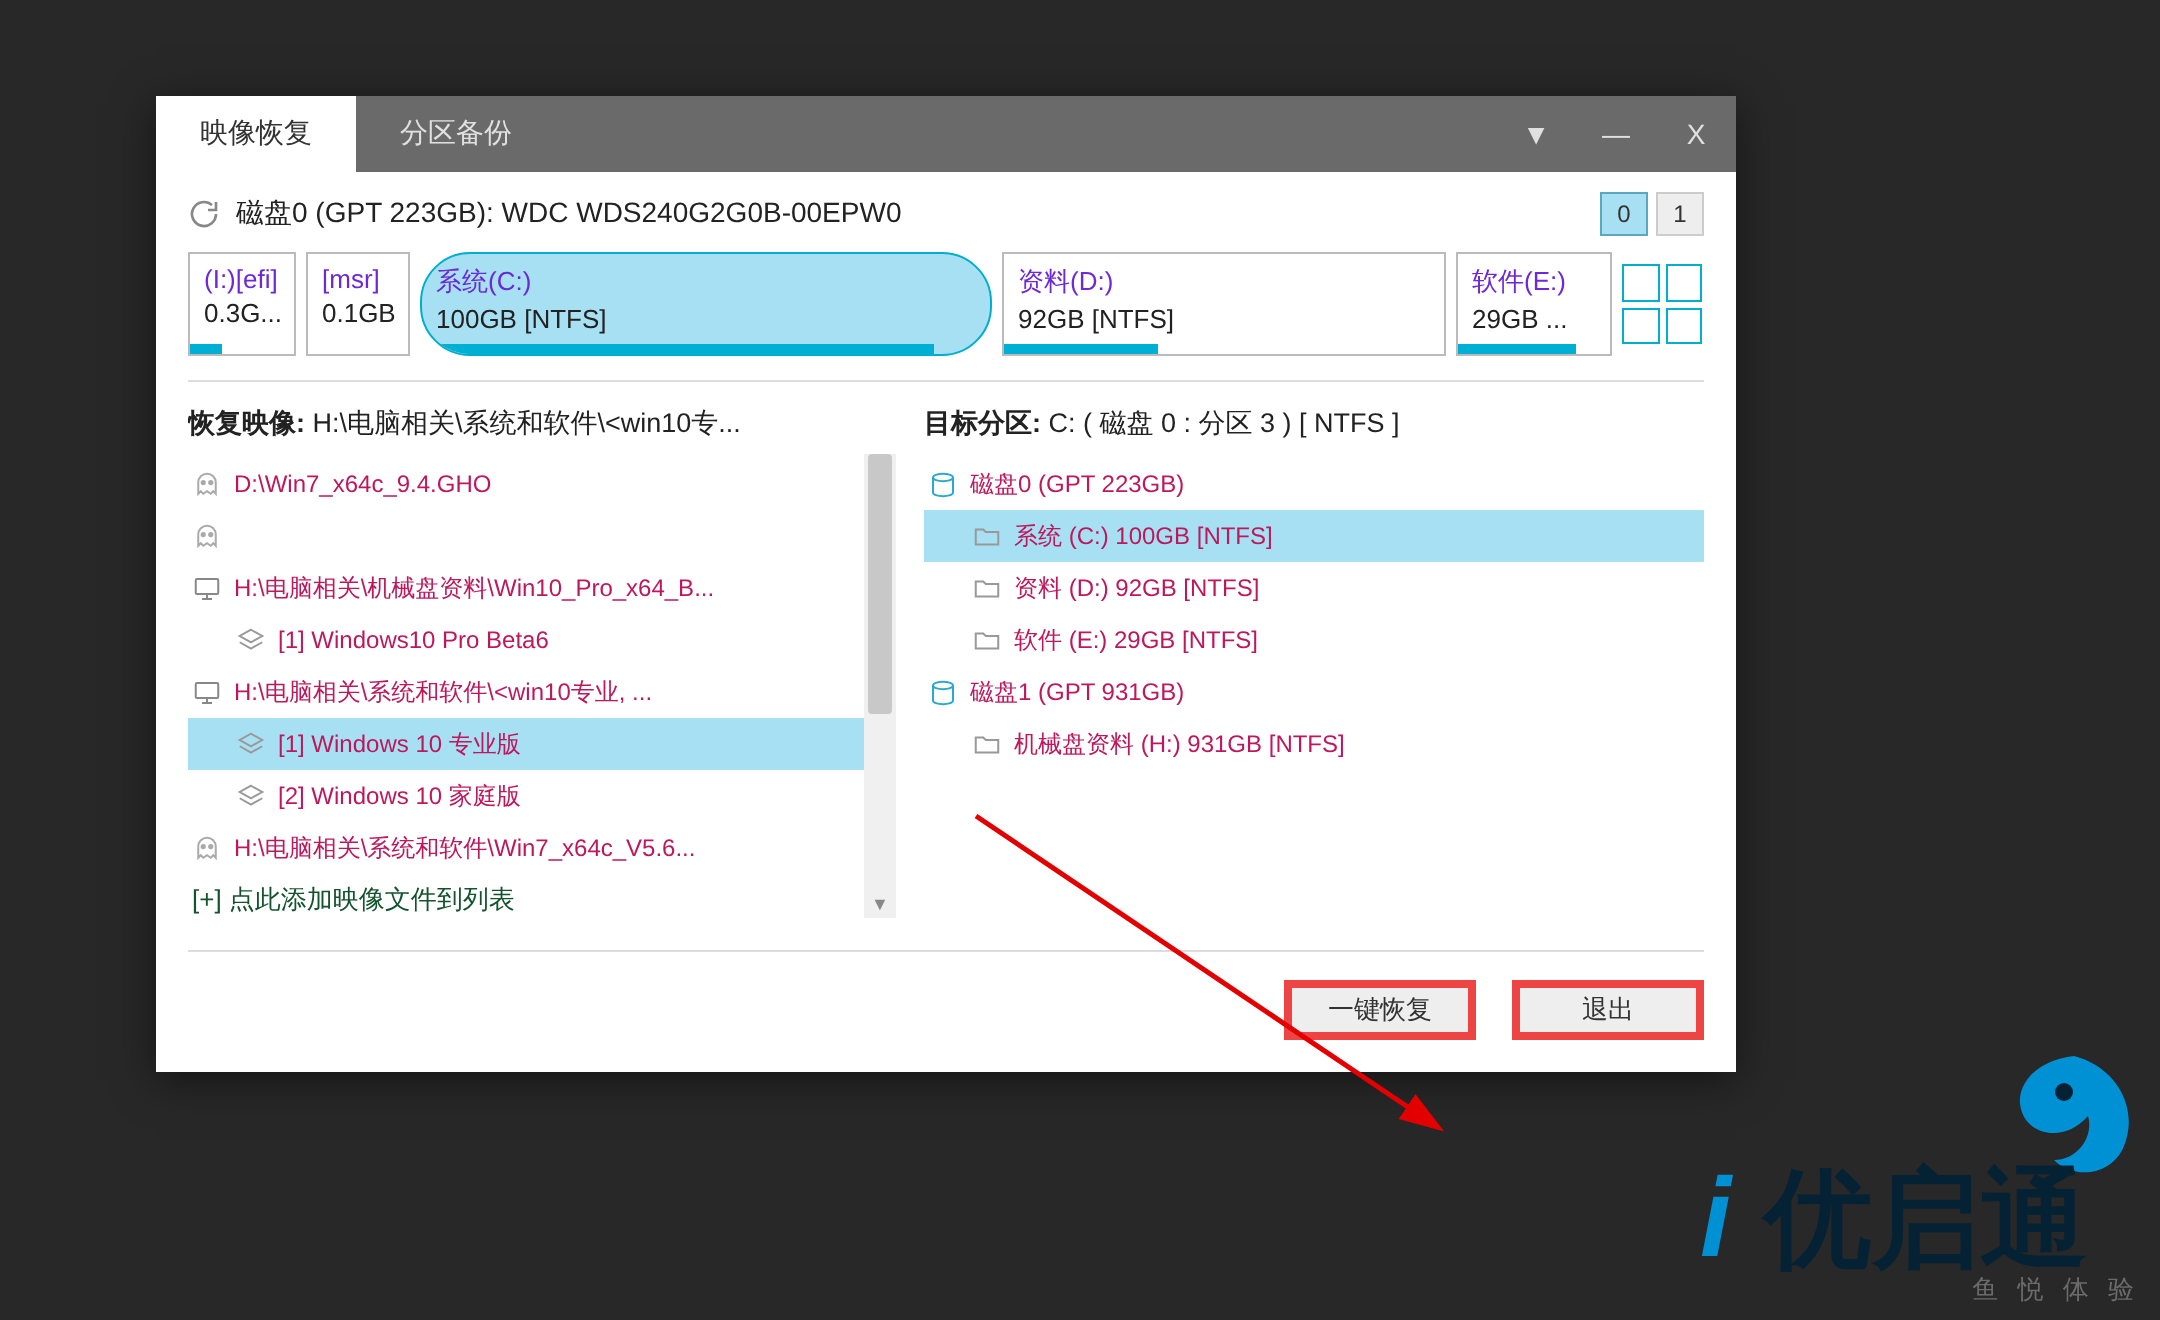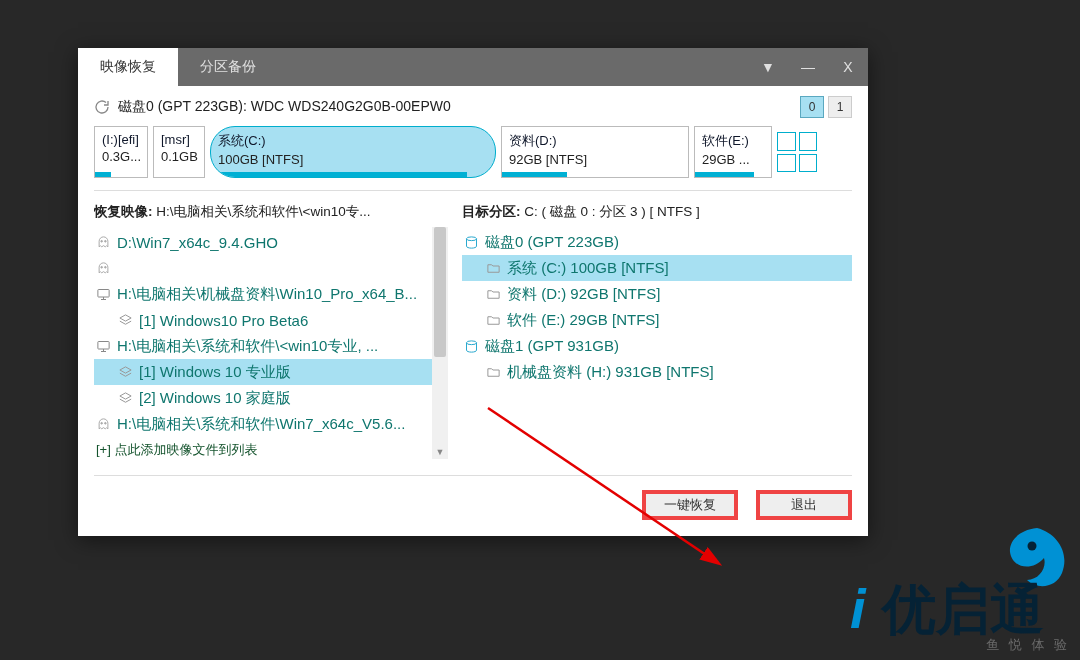--- a/index.html
+++ b/index.html
@@ -87,21 +87,21 @@
     align-items: stretch;
   }
   .part {
     border: 1px solid #bbb;
     background: #fff;
     position: relative;
     padding: 5px 7px 4px 7px;
     height: 52px;
     overflow: hidden;
   }
-  .part .name { font-size: 13px; color: #0f172a; }
+  .part .name { font-size: 13px; color: #6d28d9; }
   .part .size { font-size: 13px; color: #222; margin-top: 2px; }
   .part .bar {
     position: absolute;
     left: 0; bottom: 0;
     height: 5px;
     background: #00b0d4;
   }
   .part.selected { background: #a7e0f2; border-color: #00aecd; }
   .part-grid {
     width: 40px;
@@ -130,22 +130,22 @@
     color: #222;
     margin-bottom: 8px;
     white-space: nowrap;
     overflow: hidden;
     text-overflow: ellipsis;
   }
   .col-title .val { font-weight: normal; }
 
   .tree {
     border: 0;
-    font-size: 15px;
-    color: #0f766e;
+    font-size: 12px;
+    color: #be185d;
     position: relative;
   }
   .row {
     display: flex;
     align-items: center;
     height: 26px;
     white-space: nowrap;
     overflow: hidden;
     text-overflow: ellipsis;
     cursor: pointer;
@@ -254,21 +254,21 @@
       <div class="part" style="width: 52px;">
         <div class="name">[msr]</div>
         <div class="size">0.1GB</div>
         <div class="bar" style="width:0%"></div>
       </div>
       <div class="part selected" style="width: 286px; border-radius: 25px;">
         <div class="name">系统(C:)</div>
         <div class="size">100GB [NTFS]</div>
         <div class="bar" style="width:90%"></div>
       </div>
-      <div class="part" style="width: 188px;">
+      <div class="part" style="width: 222px;">
         <div class="name">资料(D:)</div>
         <div class="size">92GB [NTFS]</div>
         <div class="bar" style="width:35%"></div>
       </div>
       <div class="part" style="width: 78px;">
         <div class="name">软件(E:)</div>
         <div class="size">29GB ...</div>
         <div class="bar" style="width:78%"></div>
       </div>
       <div class="part-grid">

